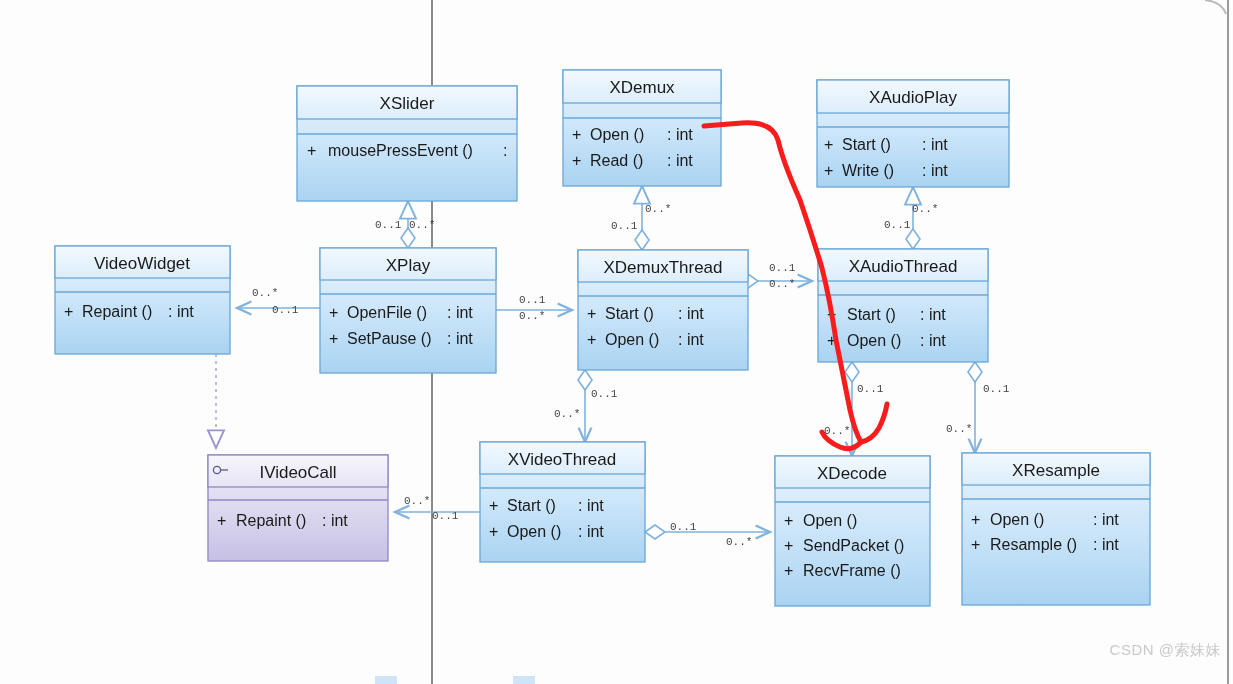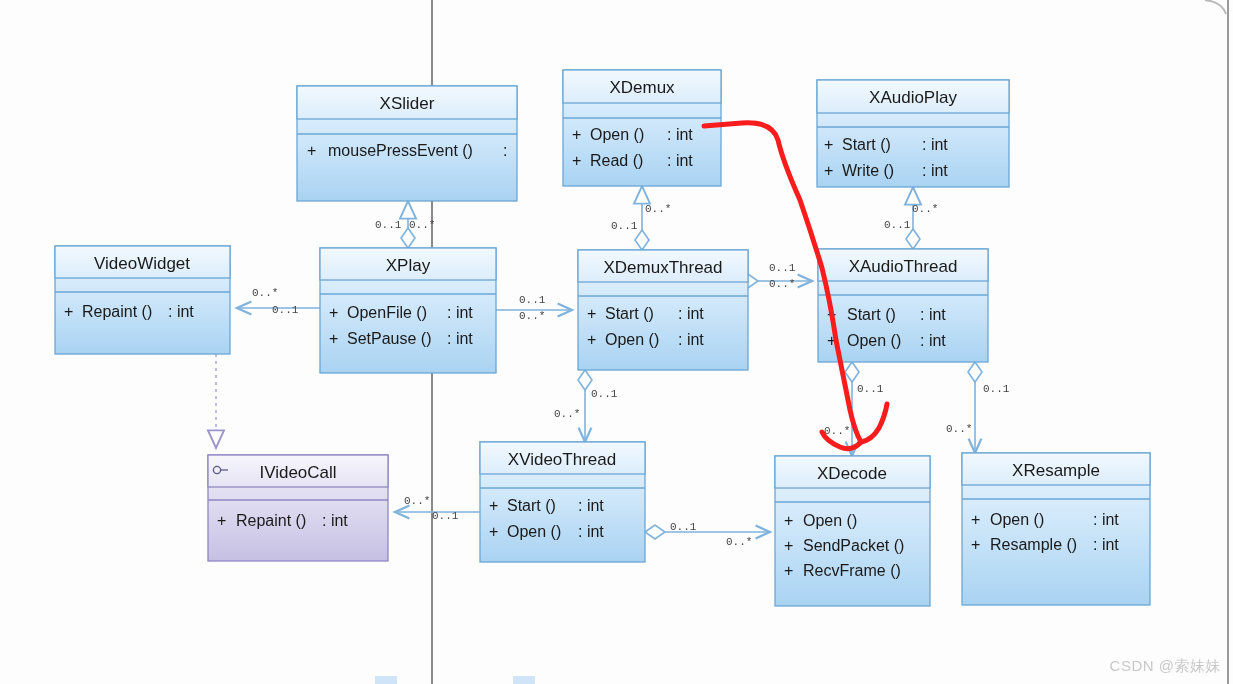--- a/index.html
+++ b/index.html
@@ -32,21 +32,21 @@
     fill: #1a1a1a;
   }
   .mult-label {
     font-family: "Liberation Mono", monospace;
     font-size: 11px;
     fill: #444444;
   }
   .watermark {
     position: absolute;
     right: 12px;
-    bottom: 8px;
+    bottom: 24px;
     font-family: "Liberation Sans", sans-serif;
     font-size: 15px;
     color: #c9c9c9;
     letter-spacing: 0.5px;
     user-select: none;
   }
   .guide-line {
     position: absolute;
     top: 0;
     bottom: 0;

